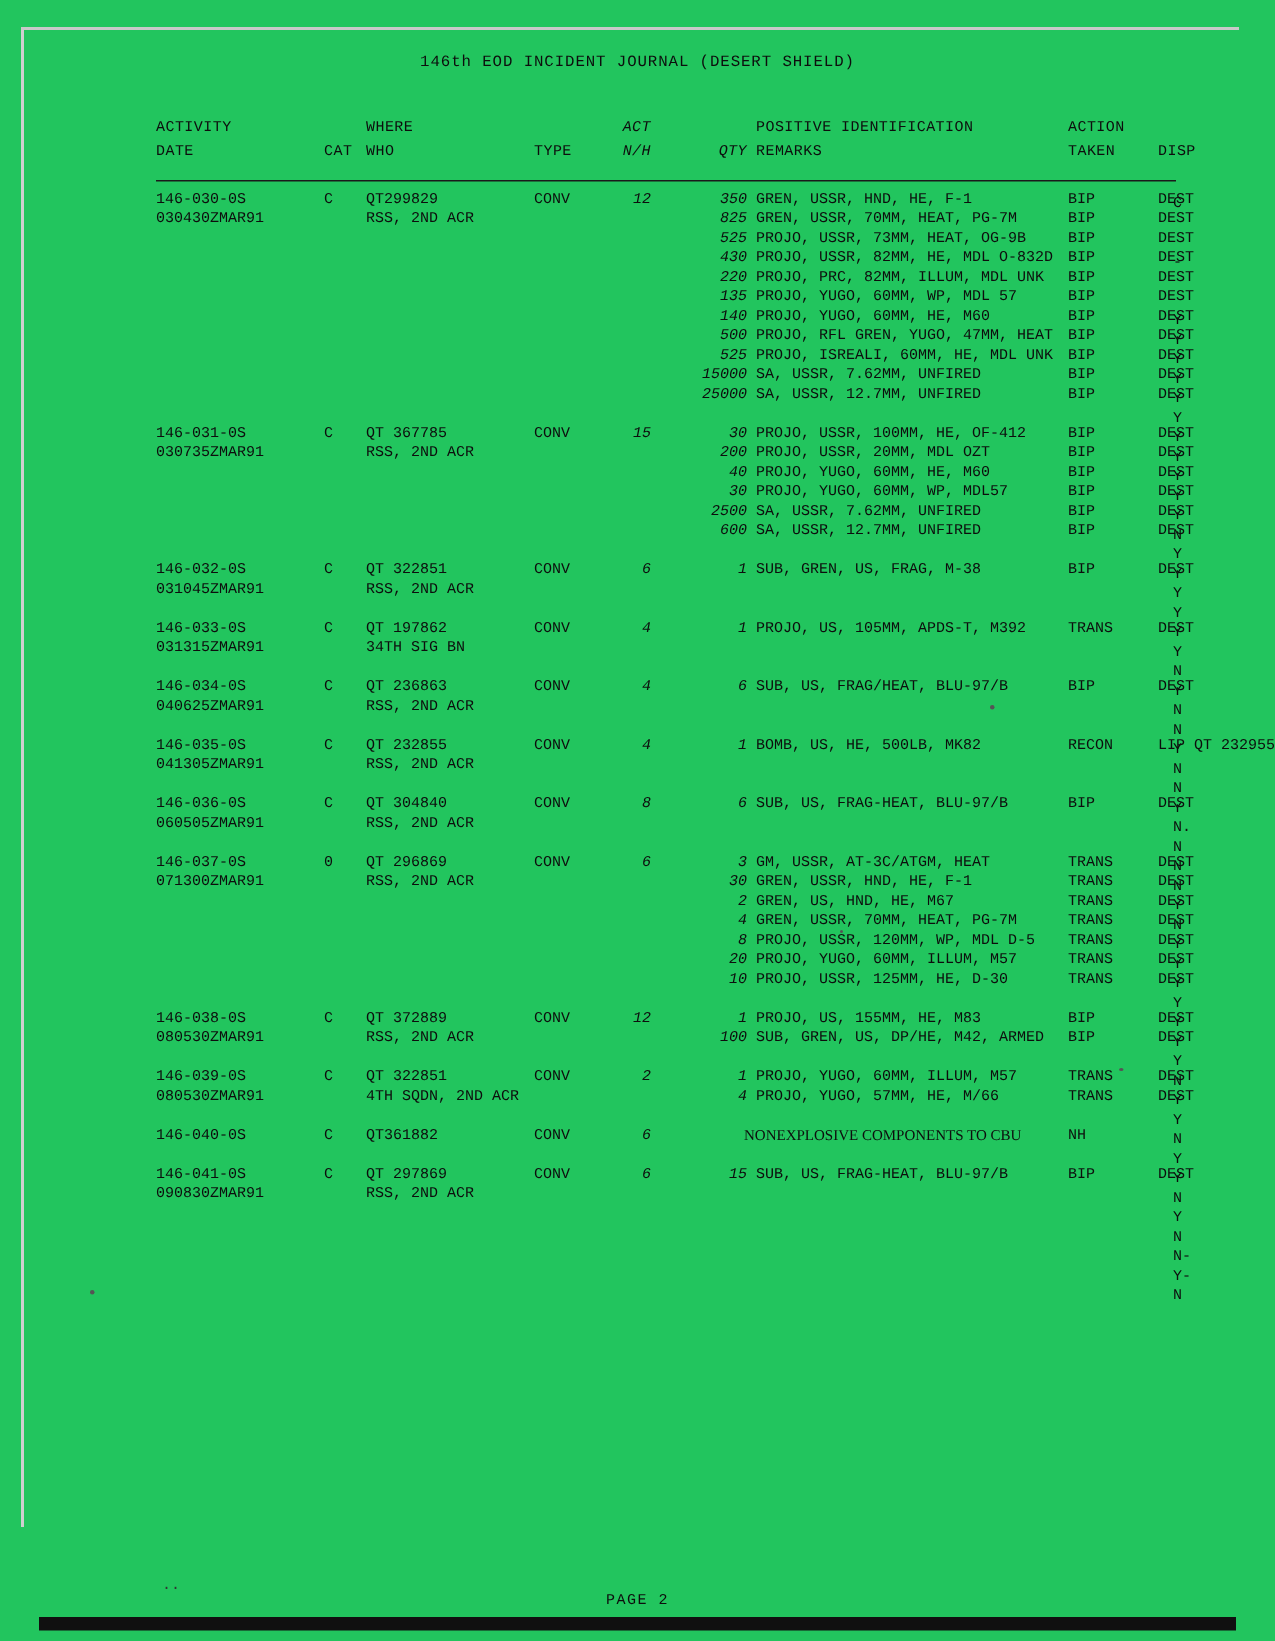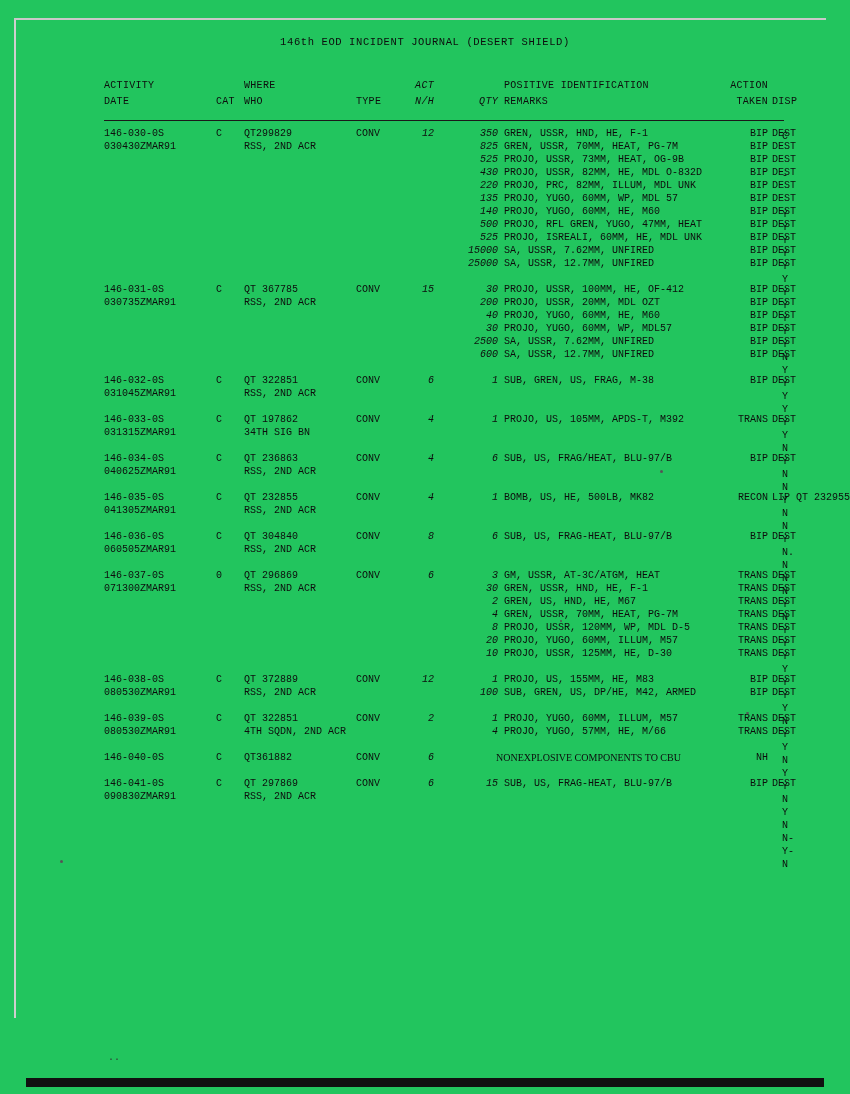--- a/index.html
+++ b/index.html
@@ -108,21 +108,21 @@
     height: 13px;
     white-space: pre;
   }
   .c-act   { position: absolute; left: 0px;   width: 112px; }
   .c-cat   { position: absolute; left: 112px; width: 28px; text-align: left; }
   .c-where { position: absolute; left: 140px; width: 112px; }
   .c-type  { position: absolute; left: 252px; width: 46px; }
   .c-nh    { position: absolute; left: 300px; width: 30px; text-align: right; font-style: italic; }
   .c-qty   { position: absolute; left: 338px; width: 56px; text-align: right; font-style: italic; }
   .c-rem   { position: absolute; left: 400px; width: 210px; }
-  .c-act2  { position: absolute; left: 608px; width: 56px; text-align: right; }
+  .c-act2  { position: absolute; left: 608px; width: 56px; }
   .c-disp  { position: absolute; left: 668px; width: 90px; }
   .c-rem.center { width: 230px; left: 392px; font-family: Liberation Serif, serif; }
   
   .margin-col {
     position: absolute;
     left: 782px;
     top: 104px;
     width: 40px;
     font-size: 10px;
     line-height: 13px;
@@ -233,19 +233,20 @@
   </div>
 
   <div class="rule"></div>
 
   <div class="margin-col" id="margin-col">
     <div>C</div>
     <div>-</div>
   <div>Y</div><div>Y</div><div>Y</div><div>Y</div><div>Y</div><div>Y</div><div>Y</div><div>Y</div><div>Y</div><div>Y</div><div>Y</div><div>N</div><div>Y</div><div>Y</div><div>Y</div><div>Y</div><div>Y</div><div>Y</div><div>N</div><div>Y</div><div>N</div><div>N</div><div>Y</div><div>N</div><div>N</div><div>Y</div><div>N.</div><div>N</div><div>N</div><div>N</div><div>Y</div><div>N</div><div>Y</div><div>Y</div><div>Y</div><div>Y</div><div>Y</div><div>Y</div><div>Y</div><div>N</div><div>Y</div><div>Y</div><div>N</div><div>Y</div><div>Y</div><div>N</div><div>Y</div><div>N</div><div>N-</div><div>Y-</div><div>N</div></div>
 
   <div class="footer-dots">..</div>
+  <div class="page-footer">PAGE 2</div>
   <div class="bottom-bar"></div>
 
   <div class="speck" style="left:660px; top:470px; width:3px; height:3px;"></div>
   <div class="speck" style="left:560px; top:620px; width:2px; height:2px;"></div>
   <div class="speck" style="left:746px; top:712px; width:3px; height:2px;"></div>
   <div class="speck" style="left:60px;  top:860px; width:3px; height:3px;"></div>
 </div>
 
 </body></html>

